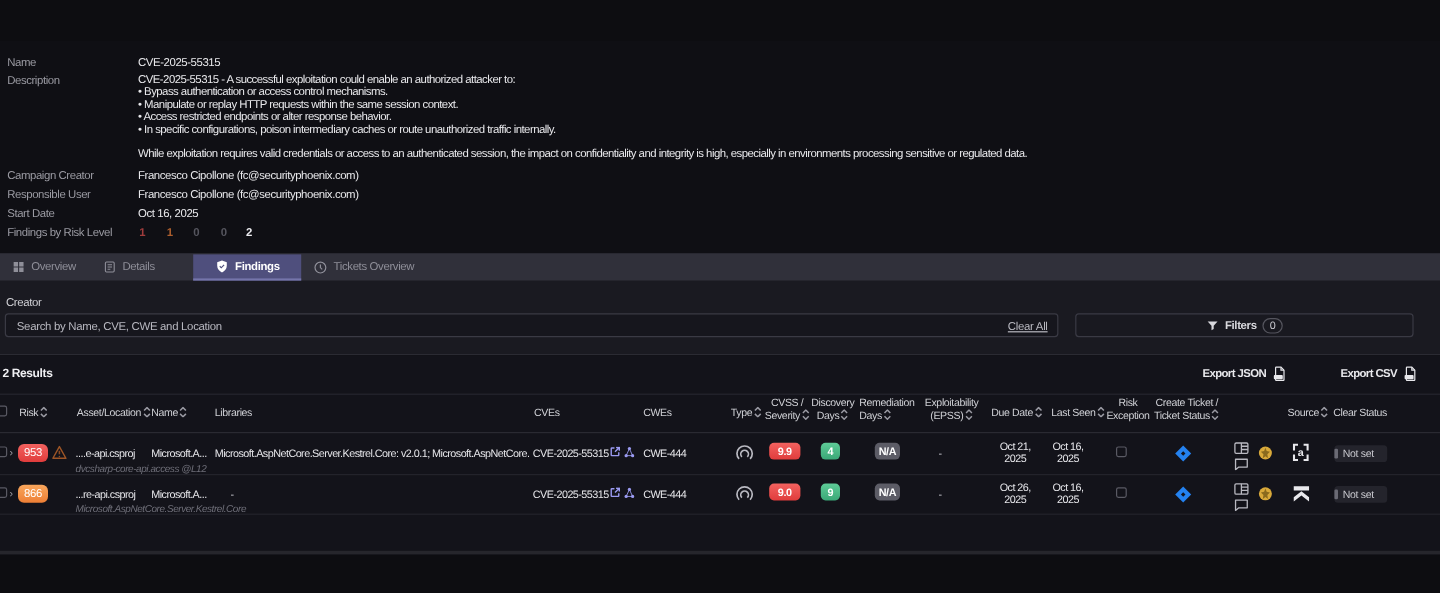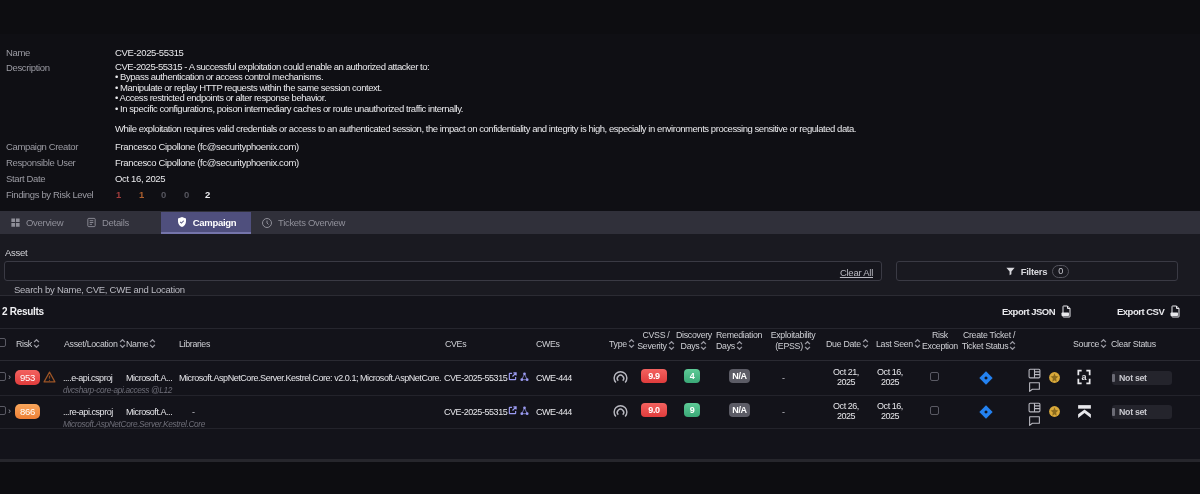--- a/index.html
+++ b/index.html
@@ -19,42 +19,42 @@
 .riskn { font-size:9.5px; font-weight:bold; }
 
 #tabbar { position:absolute; left:0; top:211px; width:1200px; height:23px; background:#30303a; }
 .tab { position:absolute; top:0; height:23px; display:flex; align-items:center; gap:5px; font-size:9.5px; letter-spacing:-0.3px; color:#8f8f99; }
 .tab svg { display:block; }
 #tab-active { position:absolute; left:161px; top:1px; width:90px; height:22px; background:#4f4f7d; border-bottom:2px solid #7575ab; display:flex; align-items:center; justify-content:center; gap:5px; font-size:9.5px; letter-spacing:-0.3px; font-weight:bold; color:#fff; }
 
 #searchsec { position:absolute; left:0; top:234px; width:1200px; height:62px; background:#1a1a21; border-bottom:1px solid #2b2b33; }
 #searchsec .slabel { position:absolute; left:5px; top:13px; font-size:9.5px; letter-spacing:-0.3px; color:#d2d2d7; }
 #searchinput { position:absolute; left:4px; top:27px; width:878px; height:20px; border:1px solid #3a3a44; border-radius:3px; background:#16161d; }
-#searchinput .ph { position:absolute; left:9px; top:5px; font-size:9.5px; letter-spacing:-0.25px; color:#b9b9c1;margin-top:17px; }
+#searchinput .ph { position:absolute; left:9px; top:5px; font-size:9.5px; letter-spacing:-0.25px; color:#b9b9c1; }
 #clearall { position:absolute; right:8px; top:5px; font-size:9.5px; letter-spacing:-0.25px; color:#b9b9c1; text-decoration:underline; }
 #filterbox { position:absolute; left:896px; top:27px; width:282px; height:20px; border:1px solid #3a3a44; border-radius:3px; background:#191920; }
 #filterbox .inner { position:absolute; left:0; top:0; width:100%; height:100%; display:flex; align-items:center; justify-content:center; gap:5px; }
 #filterbox .ftxt { font-size:9.5px; letter-spacing:-0.3px; font-weight:bold; color:#d8d8dd; }
 #filterbox .fzero { font-size:9px; color:#c9c9cf; border:1px solid #55555e; border-radius:8px; padding:0 5px; line-height:11px; }
 
 #tablepanel { position:absolute; left:0; top:296px; width:1200px; height:166px; background:#13131a; border-bottom:3px solid #26262c; }
 #results { position:absolute; left:2px; top:10px; font-size:10px; letter-spacing:-0.3px; font-weight:bold; color:#f0f0f3; }
 .export { position:absolute; top:9px; font-size:9.5px; letter-spacing:-0.5px; font-weight:bold; color:#e8e8ec; display:flex; align-items:center; gap:6px; }
 #hdrdiv1 { position:absolute; left:0; top:32px; width:1200px; height:1px; background:#26262e; }
 #hdrdiv2 { position:absolute; left:0; top:64px; width:1200px; height:1px; background:#2a2a32; }
 .th { position:absolute; font-size:8.8px; letter-spacing:-0.3px; color:#cfd0d5; line-height:11px; white-space:nowrap; }
 .sorti { display:inline-block; vertical-align:-1px; margin-left:1px; }
 
 .rowdiv { position:absolute; left:0; width:1200px; height:1px; background:#23232b; }
 .cell { position:absolute; font-size:9px; letter-spacing:-0.45px; color:#e6e6ea; white-space:nowrap; }
 .badge-risk { position:absolute; width:25px; height:15px; border-radius:5px; color:#fff; font-size:9.5px; letter-spacing:-0.3px; font-weight:normal; text-align:center; line-height:15px; }
 .badge-sq { position:absolute; height:14px; border-radius:4px; color:#fff; font-size:9px; letter-spacing:-0.3px; font-weight:bold; text-align:center; }
 .sub { position:absolute; font-size:8.3px; letter-spacing:-0.35px; font-style:italic; color:#6e6e78; white-space:nowrap; }
 .chk { position:absolute; width:9px; height:9px; border:1.5px solid #5a5a64; border-radius:2px; }
-.notset { position:absolute; width:60px; height:14px; background:#24242c; border-radius:3px; color:#c9c9cf; font-size:8.8px; letter-spacing:-0.3px; line-height:14px;font-weight:bold; }
+.notset { position:absolute; width:44px; height:14px; background:#24242c; border-radius:3px; color:#c9c9cf; font-size:8.8px; letter-spacing:-0.3px; line-height:14px; }
 .notset .bar { display:inline-block; width:3px; height:8px; background:#6a6a74; border-radius:1px; margin-right:4px; vertical-align:-1px; }
 
 #pag { position:absolute; left:0; top:133px; width:1200px; height:29px; }
 #pag .t { position:absolute; font-size:8px; letter-spacing:-0.2px; color:#bfbfc7; }
 #pagebox { position:absolute; left:993px; top:4px; width:44px; height:19px; border:1px solid #40404a; border-radius:4px; }
 </style>
 </head>
 <body>
 
 <div id="topbar">
@@ -104,33 +104,33 @@
     <svg width="11" height="11" viewBox="0 0 24 24" fill="none" stroke="#8f8f99" stroke-width="2">
         <rect x="4" y="3" width="16" height="18" rx="2"></rect>
         <path d="M8 8h8M8 12h8M8 16h5"></path>
       </svg>
     <span>Details</span>
   </div>
   <div id="tab-active">
     <svg width="12" height="12" viewBox="0 0 24 24" fill="#fff">
         <path d="M12 2l8 3v6c0 5-3.5 9.5-8 11-4.5-1.5-8-6-8-11V5l8-3zm-1.2 13.6l5.4-5.4-1.4-1.4-4 4-1.8-1.8-1.4 1.4 3.2 3.2z"></path>
       </svg>
-    <span>Campaign</span>
+    <span>Findings</span>
   </div>
   <div class="tab" style="left:261px">
     <svg width="12" height="12" viewBox="0 0 24 24" fill="none" stroke="#8f8f99" stroke-width="2">
         <circle cx="12" cy="12" r="9"></circle>
         <path d="M12 7v5l3 3"></path>
       </svg>
     <span>Tickets Overview</span>
   </div>
 </div>
 
 <div id="searchsec">
-  <div class="slabel">Asset</div>
+  <div class="slabel">Creator</div>
   <div id="searchinput">
     <div class="ph">Search by Name, CVE, CWE and Location</div>
     <div id="clearall">Clear All</div>
   </div>
   <div id="filterbox">
     <div class="inner">
       <svg width="11" height="11" viewBox="0 0 24 24" fill="#d8d8dd">
           <path d="M3 4h18l-7 8v6l-4 2v-8L3 4z"></path>
         </svg>
       <span class="ftxt">Filters</span>

